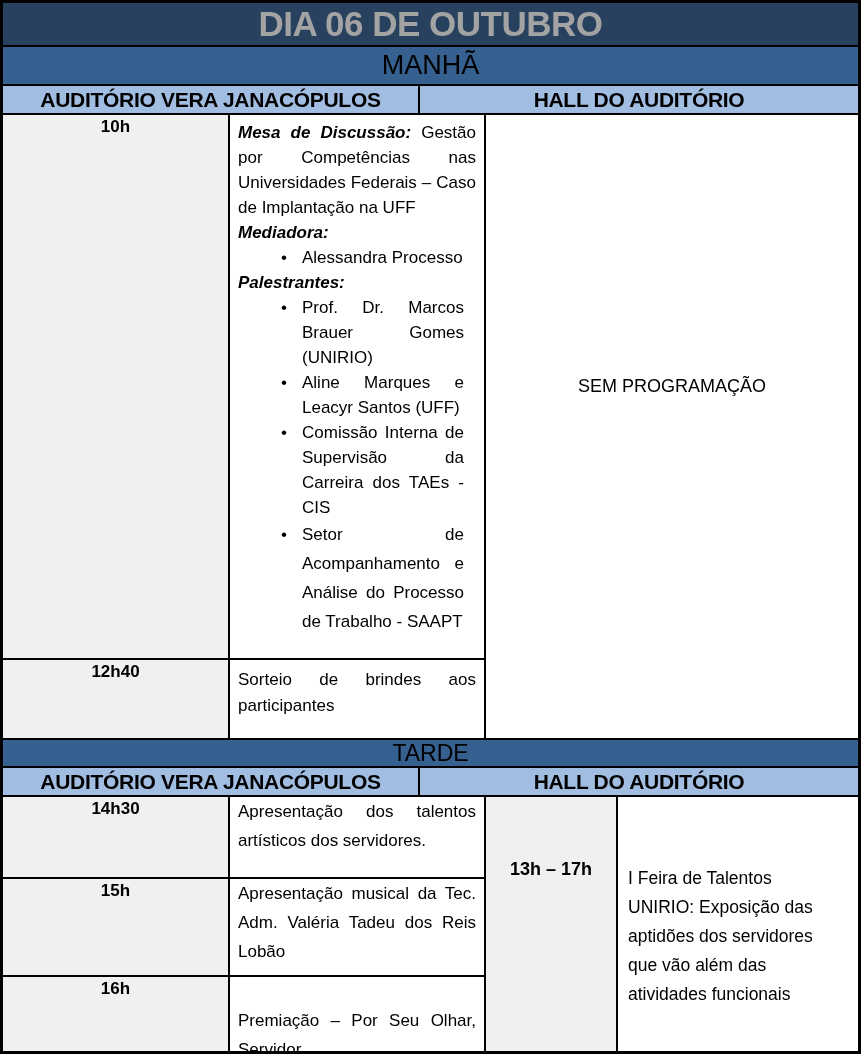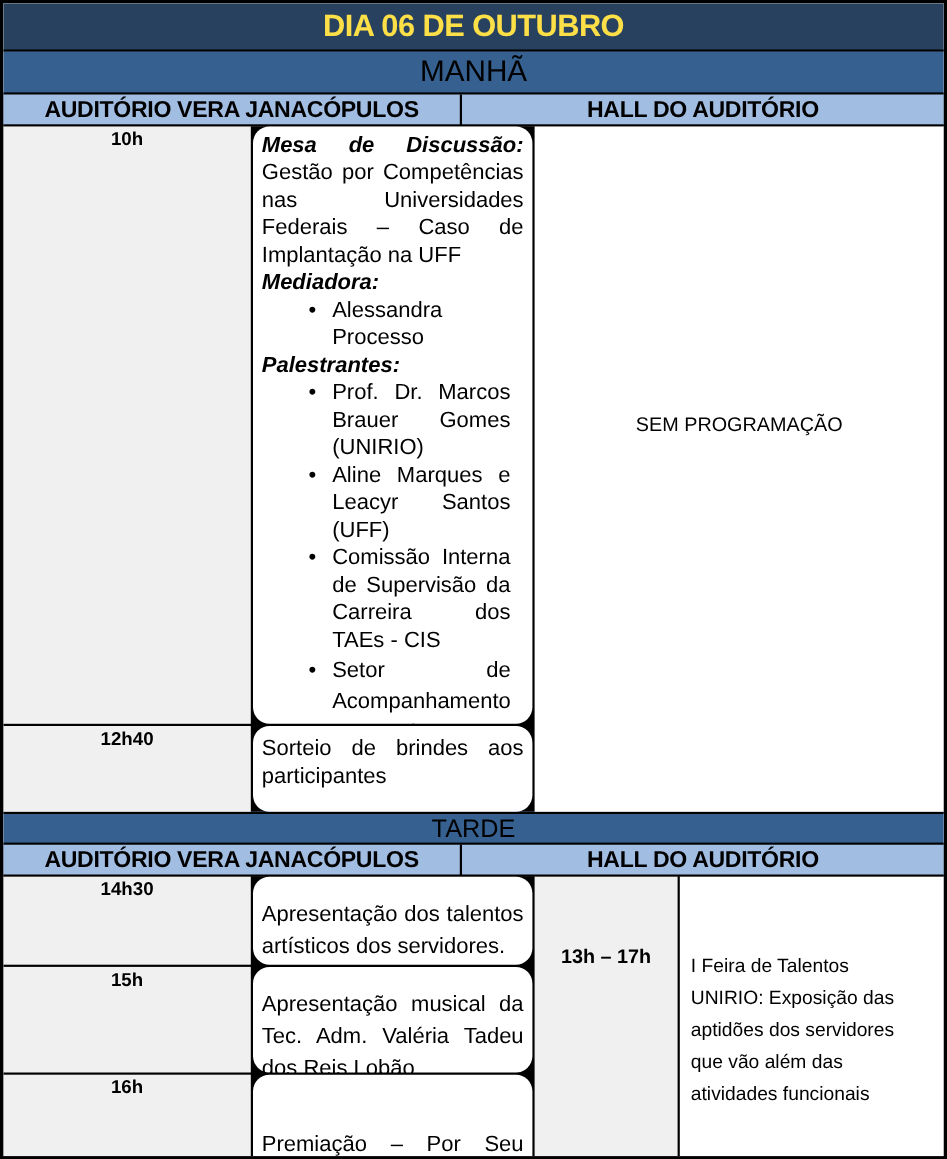--- a/index.html
+++ b/index.html
@@ -15,21 +15,21 @@
   }
 
   
   .title-bar {
     height: 44px;
     background: var(--navy, #27415F);
     border-bottom: 2px solid var(--line, #000);
     display: flex; align-items: center; justify-content: center;
   }
   .title-bar .title-text {
-    color: #fde047; font-weight: bold; font-size: 28px; letter-spacing: -0.5px;
+    color: #a3a3a3; font-weight: bold; font-size: 35px; letter-spacing: -0.5px;
   }
 
   .band {
     background: var(--band, #35608F);
     display: flex; align-items: center; justify-content: center;
     font-weight: normal;
   }
   .band-morning { height: 39px; border-bottom: 2px solid var(--line,#000); font-size: 27px; }
   .band-afternoon { height: 30px; border-top: 2px solid var(--line,#000); border-bottom: 2px solid var(--line,#000); font-size: 23px; }
 
@@ -64,26 +64,25 @@
     background: var(--cell-gray, #F0F0F0);
     display: flex; justify-content: center; align-items: flex-start;
     padding-top: 2px;
     font-weight: bold; font-size: 17px;
   }
   .time-cell.tall { }
   .time-cell.hall-time { padding-top: 62px; font-size: 18px; }
 
   .event-cell {
     padding: 5px 8px 5px 8px;
-    font-size: 20px; line-height: 25px;
+    font-size: 17px; line-height: 25px;
     text-align: justify;
-    border-radius: 15px;
   }
   .event-cell.lh26 { line-height: 26px; padding-top: 7px; }
-  .event-cell.lh29 { line-height: 29px; padding-top: 20px; }
+  .event-cell.lh29 { line-height: 29px; padding-top: 0; }
   .prewrap { white-space: pre-line; }
 
   .label-bi { font-weight: bold; font-style: italic; }
 
   .bullet { display: flex; padding-left: 28px; padding-right: 12px; }
   .bullet .dot { width: 36px; flex: none; text-align: center; }
   .bullet .dot::before { content: "\2022"; }
   .bullet .btext { flex: 1; text-align: justify; }
   .bullet.loose { line-height: 29px; }
 

